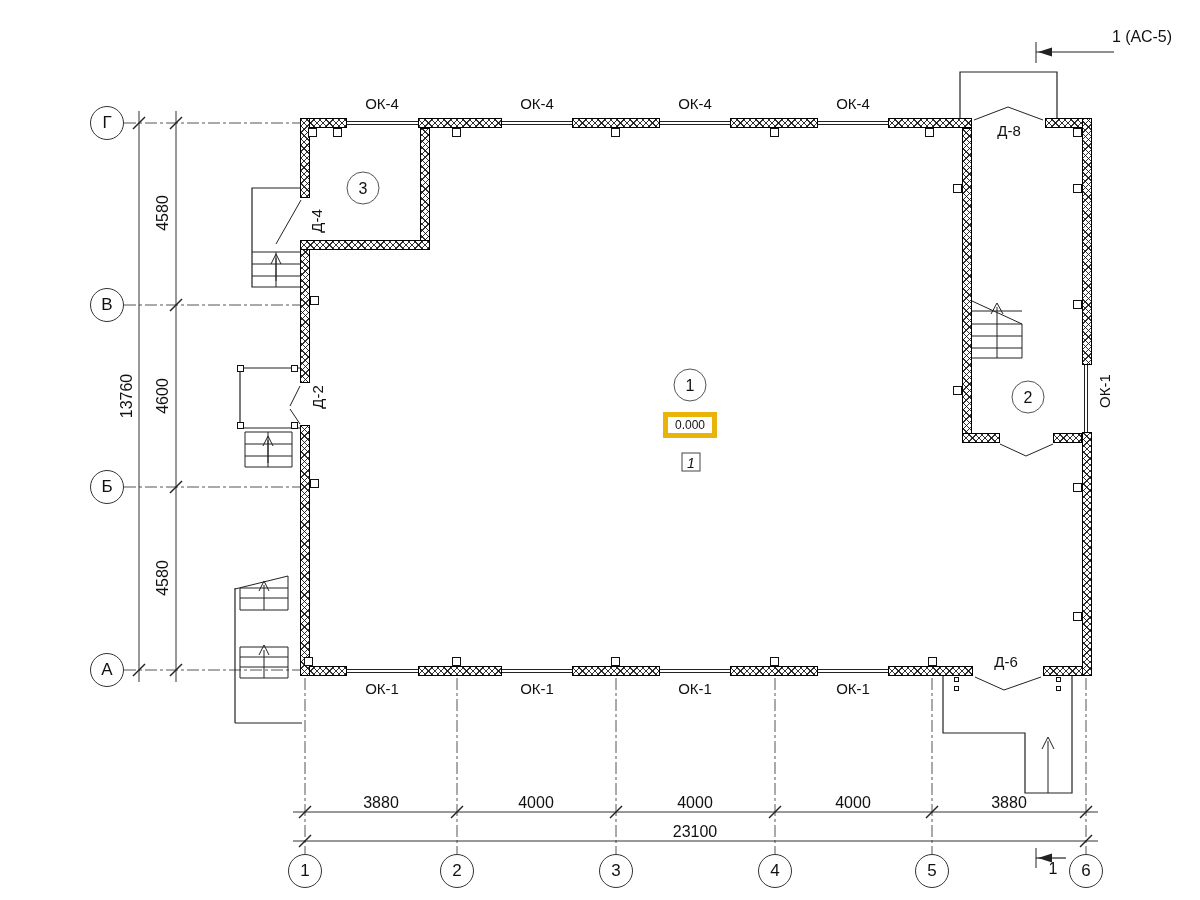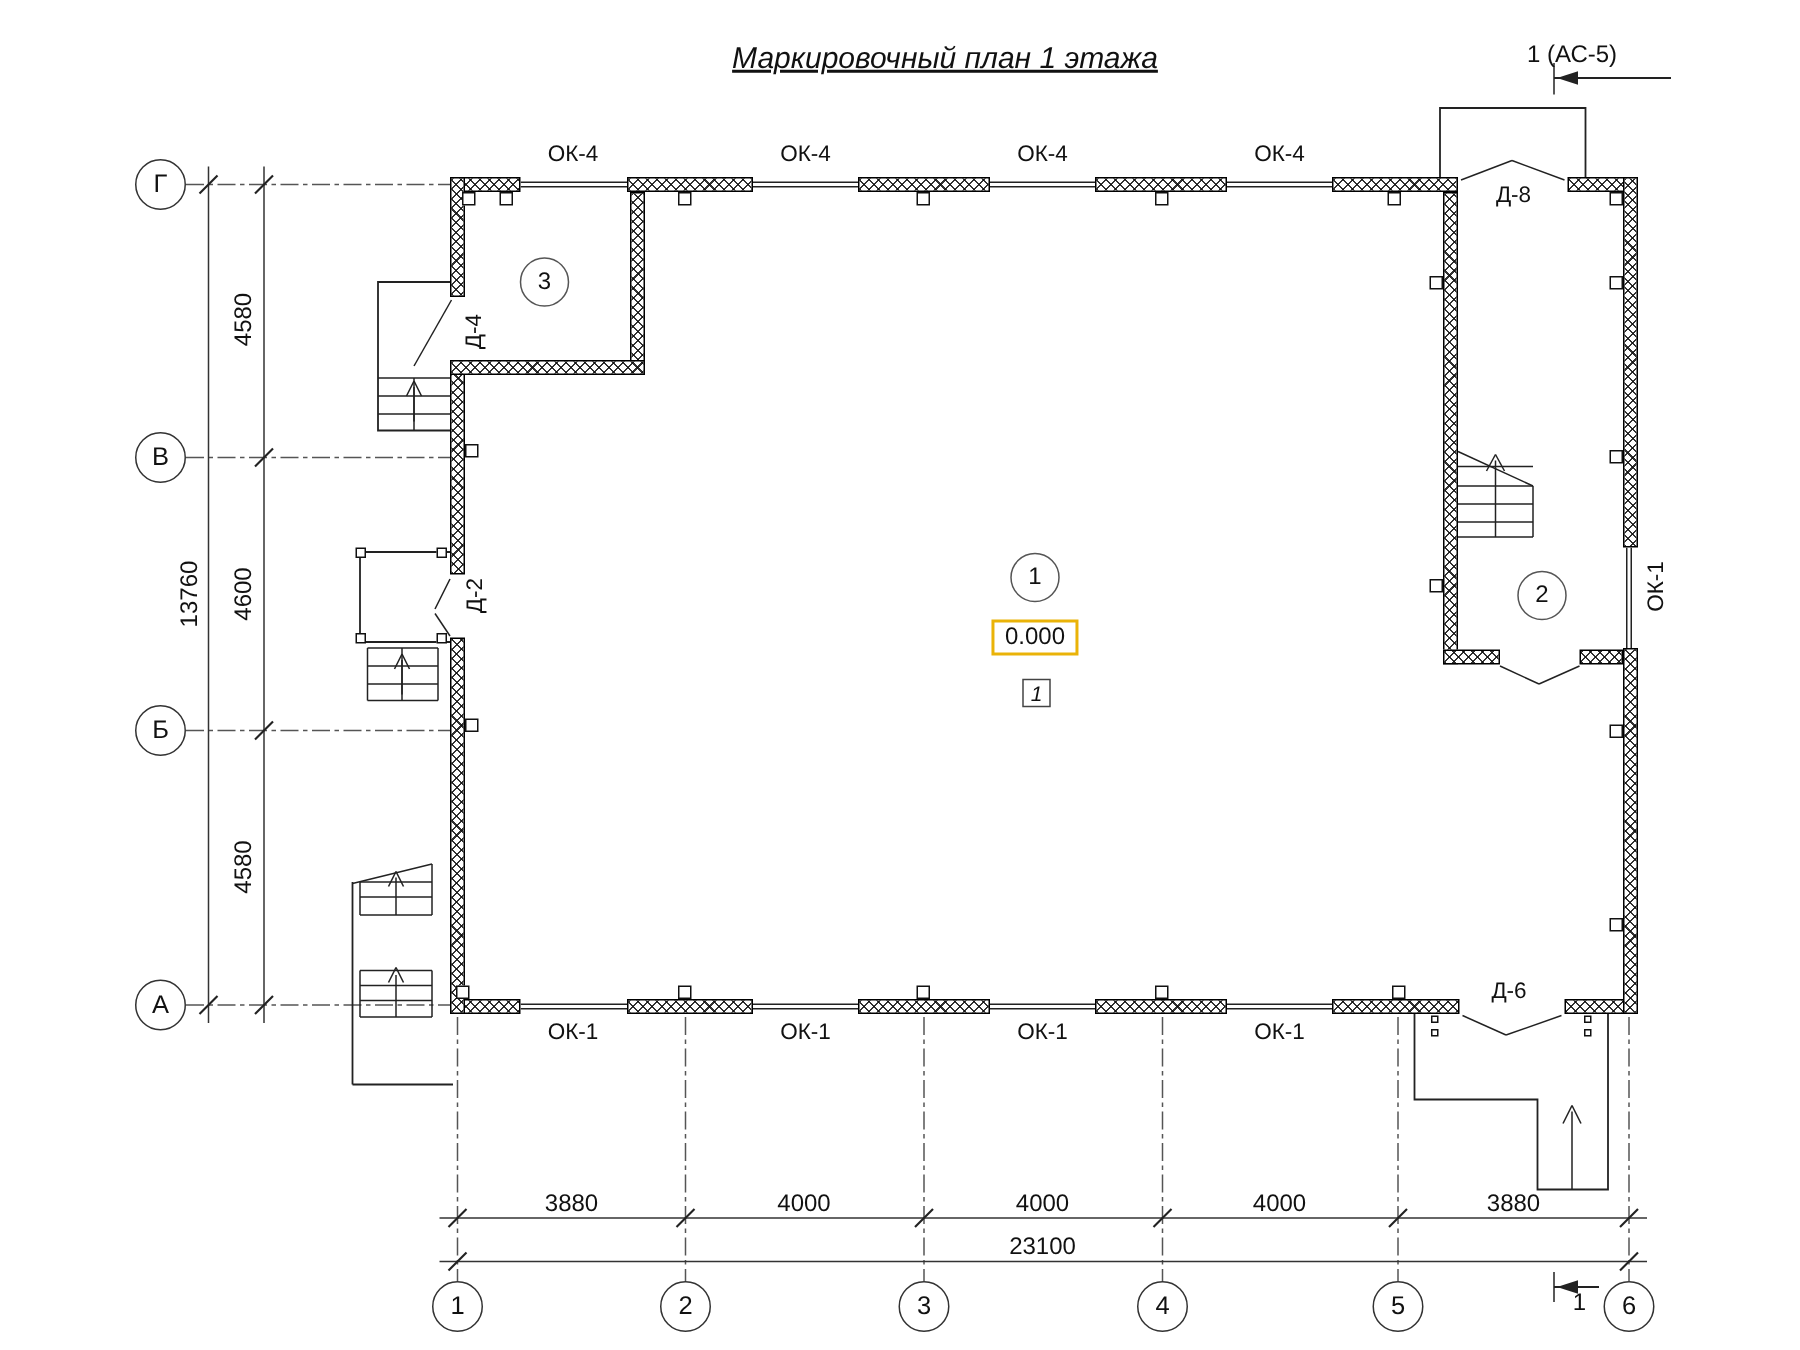--- a/index.html
+++ b/index.html
@@ -20,32 +20,31 @@
   .sq7{position:absolute;z-index:3;width:7px;height:7px;box-sizing:border-box;border:1px solid #111;background:#fff;}
   .lbl{position:absolute;z-index:4;transform:translate(-50%,-50%);font-size:15px;white-space:nowrap;}
   .rot{transform:translate(-50%,-50%) rotate(-90deg);}
   .dimlbl{font-size:16px;}
   .title{position:absolute;z-index:4;left:630px;top:40px;transform:translate(-50%,-50%);
          font-style:italic;font-size:20px;text-decoration:underline;white-space:nowrap;}
   .circle{position:absolute;z-index:4;width:34px;height:34px;box-sizing:border-box;border:1px solid #333;
           border-radius:50%;background:#fff;display:flex;align-items:center;justify-content:center;
           font-size:17px;transform:translate(-50%,-50%);}
   .roomcircle{width:33px;height:33px;border-color:#555;font-size:16px;}
-  .elevbox{position:absolute;z-index:4;border:2px solid #eab308;background:#fff;padding:1px 7px;
-           font-size:16px;transform:translate(-50%,-50%);}
+  .elevbox{position:absolute;z-index:4;border:5px solid #eab308;background:#fff;padding:1px 7px;
+           font-size:12px;transform:translate(-50%,-50%);}
   .floorbox{position:absolute;z-index:4;box-sizing:border-box;border:1px solid #444;background:#fff;
             width:19px;height:19px;display:flex;align-items:center;justify-content:center;
             font-size:14px;font-style:italic;transform:translate(-50%,-50%);}
 </style>
 </head>
 <body>
 
 <div class="canvas">
 
-  <div class="title">Маркировочный план 1 этажа</div>
 
   <svg class="lines" width="1200" height="900">
     <g>
       <line class="axis" x1="124" y1="123" x2="300" y2="123"></line>
       <line class="axis" x1="124" y1="305" x2="300" y2="305"></line>
       <line class="axis" x1="124" y1="487" x2="300" y2="487"></line>
       <line class="axis" x1="124" y1="670" x2="300" y2="670"></line>
       <line class="axis" x1="305" y1="678" x2="305" y2="854"></line>
       <line class="axis" x1="457" y1="678" x2="457" y2="854"></line>
       <line class="axis" x1="616" y1="678" x2="616" y2="854"></line>
@@ -256,21 +255,21 @@
   <div class="sq5" style="left:954px;top:677px"></div>
   <div class="sq5" style="left:954px;top:686px"></div>
   <div class="sq5" style="left:1056px;top:677px"></div>
   <div class="sq5" style="left:1056px;top:686px"></div>
 
   <div class="sq7" style="left:237px;top:365px"></div>
   <div class="sq7" style="left:291px;top:365px"></div>
   <div class="sq7" style="left:237px;top:422px"></div>
   <div class="sq7" style="left:291px;top:422px"></div>
 
-  <div class="lbl dimlbl" style="left:1048px;top:37px">1 (АС-5)</div>
+  <div class="lbl dimlbl" style="left:1142px;top:37px">1 (АС-5)</div>
   <div class="lbl dimlbl" style="left:1053px;top:869px">1</div>
 
   <div class="lbl" style="left:382px;top:103px">ОК-4</div>
   <div class="lbl" style="left:537px;top:103px">ОК-4</div>
   <div class="lbl" style="left:695px;top:103px">ОК-4</div>
   <div class="lbl" style="left:853px;top:103px">ОК-4</div>
   <div class="lbl" style="left:382px;top:688px">ОК-1</div>
   <div class="lbl" style="left:537px;top:688px">ОК-1</div>
   <div class="lbl" style="left:695px;top:688px">ОК-1</div>
   <div class="lbl" style="left:853px;top:688px">ОК-1</div>

